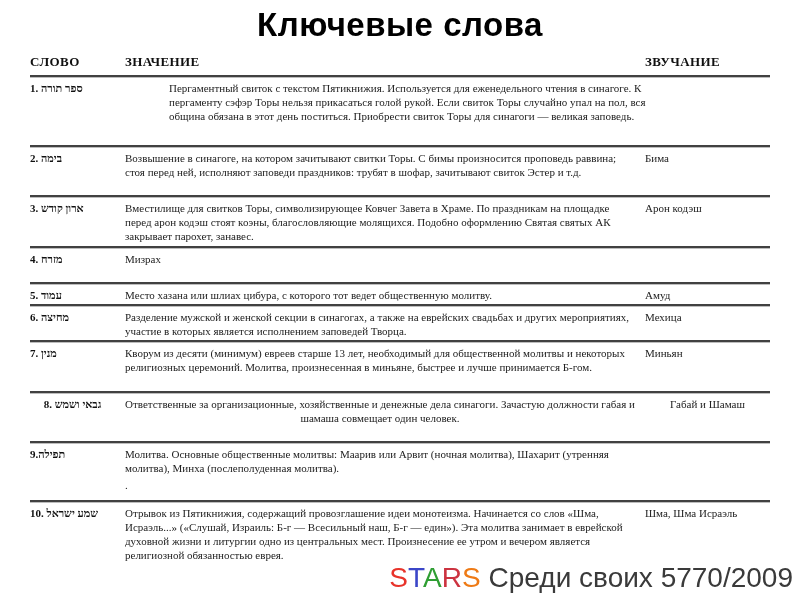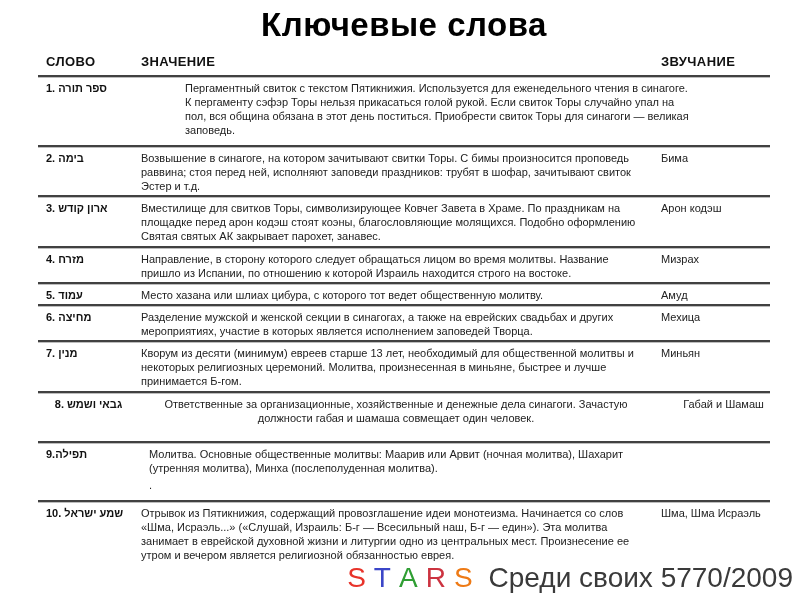--- a/index.html
+++ b/index.html
@@ -2,26 +2,26 @@
 <html lang="ru"><head>
 <meta charset="utf-8">
 <style>
   html,body{margin:0;padding:0;}
   body{
     width:800px;height:600px;position:relative;overflow:hidden;
     background:#ffffff;color:#222;
     font-family:"Liberation Sans","DejaVu Sans",sans-serif;
     box-sizing:border-box;
   }
-  *{box-sizing:border-box;padding-left:8px;}
+  *{box-sizing:border-box;}
   .title{
     margin:6px 0 0 0;text-align:center;
     font-size:33px;font-weight:bold;color:#000;letter-spacing:0.5px;
   }
-  .table{margin:4px 30px 12px 30px;width:740px;}
+  .table{margin:4px 30px 12px 30px;width:740px;font-family:Liberation Serif, serif;}
   .trow{display:grid;grid-template-columns:95px 520px 125px;}
   .thead{min-height:27px;align-items:end;padding-bottom:4px;}
   .thead .cell{font-size:13px;font-weight:bold;color:#111;letter-spacing:0.4px;}
   .cell{padding:4px 10px 2px 0;font-size:11px;line-height:14px;}
   .cell.word{font-weight:bold;color:#111;white-space:nowrap;}
   .cell.sound{padding-right:0;}
   .drow{border-top:2px solid #414141;box-shadow:inset 0 1px 0 #bdbdbd;}
   .r1{min-height:70px;gap:44px;}
   .r2{min-height:50px;}
   .r3{min-height:51px;}
@@ -64,21 +64,20 @@
   </div>
 
   <div class="trow drow r3">
     <div class="cell word">3. ארון קודש</div>
     <div class="cell meaning">Вместилище для свитков Торы, символизирующее Ковчег Завета в Храме. По праздникам на площадке перед арон кодэш стоят коэны, благословляющие молящихся. Подобно оформлению Святая святых АК закрывает парохет, занавес.</div>
     <div class="cell sound">Арон кодэш</div>
   </div>
 
   <div class="trow drow r4">
     <div class="cell word">4. מזרח</div>
-    <div class="cell meaning">Направление, в сторону которого следует обращаться лицом во время молитвы. Название пришло из Испании, по отношению к которой Израиль находится строго на востоке.</div>
     <div class="cell sound">Мизрах</div>
   </div>
 
   <div class="trow drow r5">
     <div class="cell word">5. עמוד</div>
     <div class="cell meaning">Место хазана или шлиах цибура, с которого тот ведет общественную молитву.</div>
     <div class="cell sound">Амуд</div>
   </div>
 
   <div class="trow drow r6">

